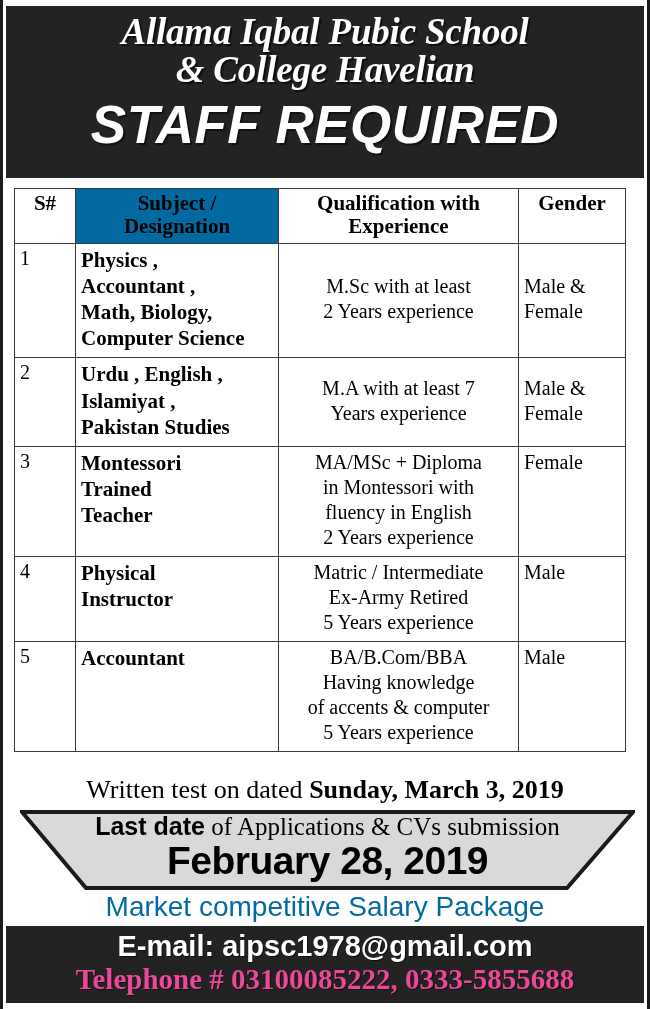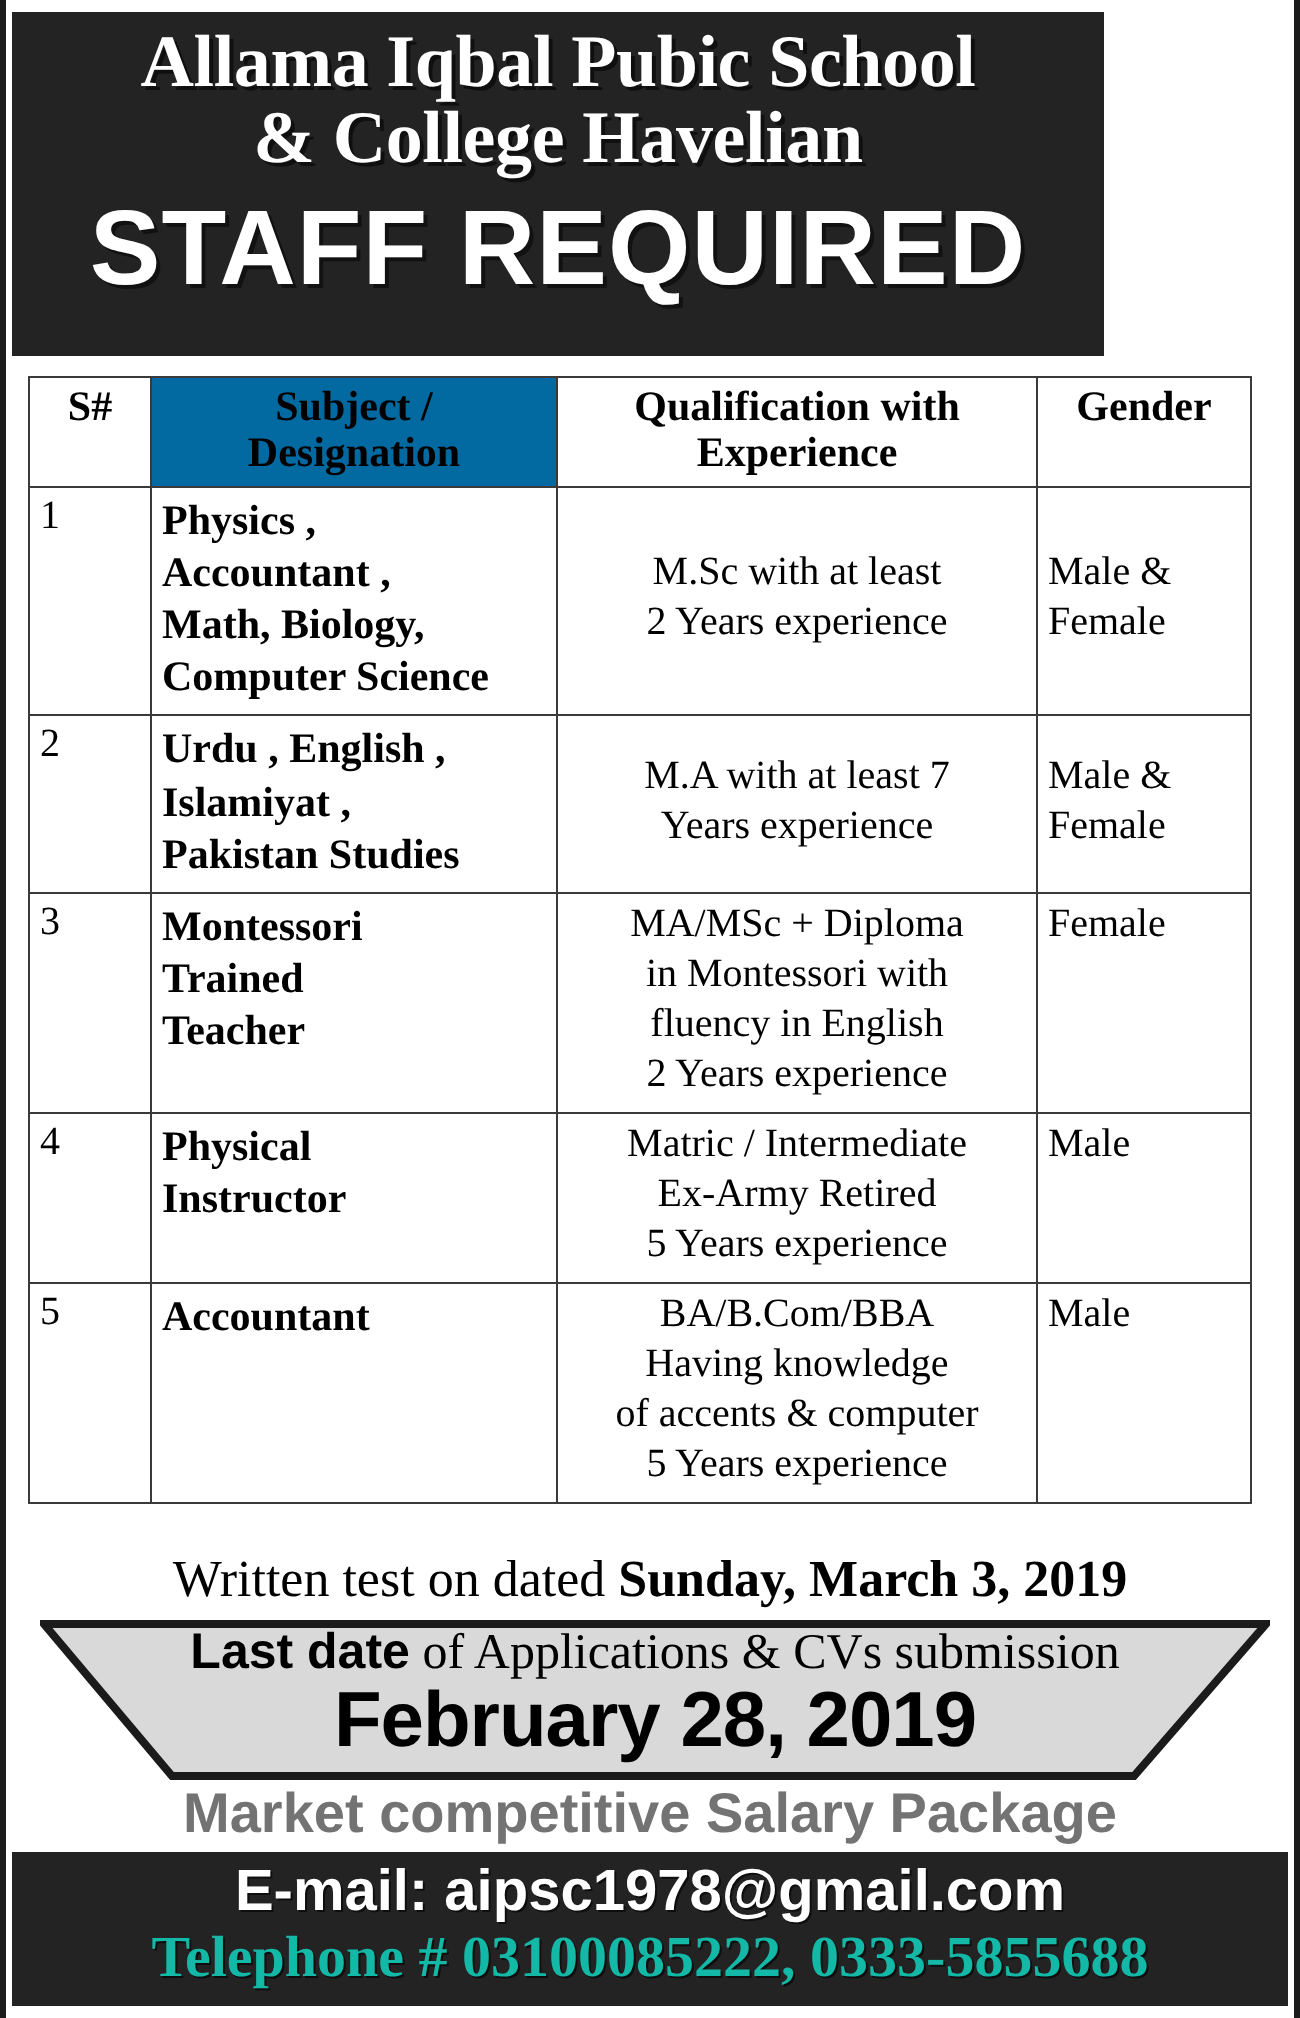--- a/index.html
+++ b/index.html
@@ -33,24 +33,25 @@
     background: #1b1b1b;
   }
   .edge-left  { left: 0; }
   .edge-right { right: 0; }
 
   
   .masthead {
     position: absolute;
     left: 6px;
     top: 6px;
-    width: 546px;
+    width: 638px;
     height: 172px;
     background: #232323;
     overflow: hidden;
+    font-style: italic;
   }
   .school-name {
     text-align: center;
     color: #ffffff;
     font-family: "Liberation Serif", "DejaVu Serif", serif;
     font-weight: bold;
     font-size: 37px;
     line-height: 1.02;
     letter-spacing: -0.2px;
     padding-top: 7px;
@@ -197,24 +198,24 @@
   }
 
   
   .salary {
     position: absolute;
     left: 0;
     top: 892px;
     width: 650px;
     text-align: center;
     font-family: "Liberation Sans", "DejaVu Sans", sans-serif;
-    font-weight: bold;
+    font-weight: normal;
     font-size: 28px;
     line-height: 1.08;
-    color: #737373;
+    color: #0369a1;
   }
 
   
   .contact-band {
     position: absolute;
     left: 6px;
     top: 926px;
     width: 638px;
     height: 77px;
     background: #232323;
@@ -225,21 +226,21 @@
     color: #ffffff;
     font-family: "Liberation Sans", "DejaVu Sans", sans-serif;
     font-weight: bold;
     font-size: 29px;
     line-height: 1.05;
     padding-top: 5px;
     text-shadow: 1px 1px 0 rgba(0,0,0,0.6);
   }
   .telephone {
     text-align: center;
-    color: #14b8a6;
+    color: #ec4899;
     font-family: "Liberation Serif", "DejaVu Serif", serif;
     font-weight: bold;
     font-size: 29px;
     line-height: 1.05;
     margin-top: 3px;
     text-shadow: 1px 1px 0 rgba(0,0,0,0.6);
   }
 </style>
 </head>
 <body>

